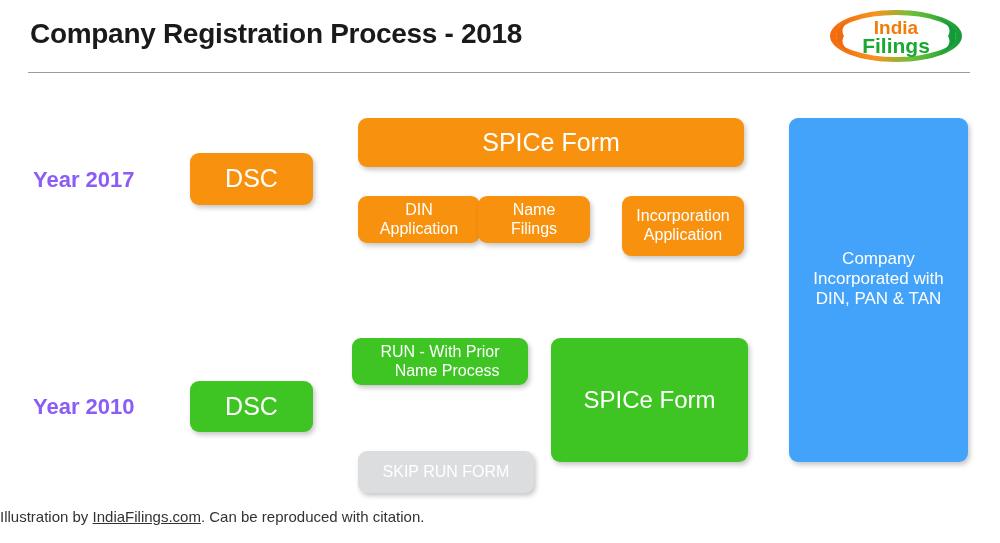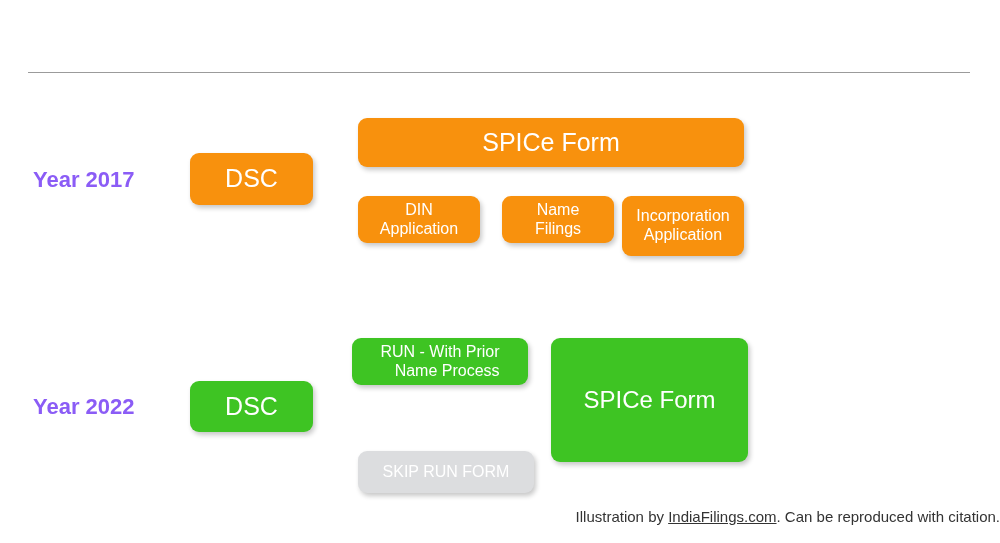--- a/index.html
+++ b/index.html
@@ -73,21 +73,21 @@
     font-size: 22px;
     font-weight: bold;
     color: #8b5cf6;
     white-space: nowrap;
   }
 
   
   #dsc-2017 { left: 190px; top: 153px; width: 123px; height: 52px; font-size: 25px; }
   #spice-2017 { left: 358px; top: 118px; width: 386px; height: 49px; font-size: 25px; }
   #din-app { left: 358px; top: 196px; width: 122px; height: 47px; font-size: 16px; }
-  #name-approval { left: 502px; top: 196px; width: 112px; height: 47px; font-size: 16px; }
+  #name-approval { left: 478px; top: 196px; width: 112px; height: 47px; font-size: 16px; }
   #incorporation-app { left: 622px; top: 196px; width: 122px; height: 60px; font-size: 16px; }
 
   #dsc-2018 { left: 190px; top: 381px; width: 123px; height: 51px; font-size: 25px; }
   #run-form { left: 352px; top: 338px; width: 176px; height: 47px; font-size: 16px; text-align: right; }
   #skip-run { left: 358px; top: 420px; width: 176px; height: 42px; font-size: 16px; margin-top: 31px; }
   #spice-2018 { left: 551px; top: 338px; width: 197px; height: 124px; font-size: 24px; }
 
   #incorporated {
     left: 789px; top: 118px; width: 179px; height: 344px;
     font-size: 17px;
@@ -97,36 +97,55 @@
 
   #year-2017 { left: 33px; top: 167px; }
   #year-2018 { left: 33px; top: 394px; }
 
   
   .footer {
     position: absolute;
     left: 0;
     top: 508px;
     width: 1000px;
-    text-align: right;
+    text-align: left;
     font-size: 15px;
     color: #333333;
   }
   .footer a {
     color: #333333;
     text-decoration: underline;
   }
 </style>
 </head>
 <body>
 
 <div id="canvas">
 
+  <div class="title">Company Registration Process - 2018</div>
   <div class="rule"></div>
 
+  <div class="logo">
+    <svg viewBox="0 0 136 56" xmlns="http://www.w3.org/2000/svg">
+      <defs>
+        <linearGradient id="ringgrad" x1="0" y1="0" x2="1" y2="0">
+          <stop offset="0%" stop-color="#f26a0f"></stop>
+          <stop offset="35%" stop-color="#f7941d"></stop>
+          <stop offset="62%" stop-color="#6fbf3a"></stop>
+          <stop offset="100%" stop-color="#139b3a"></stop>
+        </linearGradient>
+      </defs>
+      <ellipse cx="68" cy="28" rx="66" ry="26" fill="url(#ringgrad)"></ellipse>
+      <ellipse cx="68" cy="28" rx="60" ry="21" fill="#ffffff"></ellipse>
+      <path d="M8 28 A60 26 0 0 1 68 2 A52 21 0 0 0 16 28 A52 21 0 0 0 68 54 A60 26 0 0 1 8 28 Z" fill="#f26a0f"></path>
+      <path d="M128 28 A60 26 0 0 0 68 2 A52 21 0 0 1 120 28 A52 21 0 0 1 68 54 A60 26 0 0 0 128 28 Z" fill="#139b3a"></path>
+      <text x="68" y="26" text-anchor="middle" font-family="'Liberation Sans', sans-serif" font-size="19" font-weight="bold" fill="#f07c0a">India</text>
+      <text x="68" y="45" text-anchor="middle" font-family="'Liberation Sans', sans-serif" font-size="21" font-weight="bold" fill="#1aa832">Filings</text>
+    </svg>
+  </div>
 
   <div class="year-label" id="year-2017">Year 2017</div>
 
   <div class="box box-orange" id="dsc-2017">DSC</div>
 
   <div class="box box-orange" id="spice-2017">SPICe Form</div>
 
   <div class="box box-orange" id="din-app">
     <span>
       <span>DIN</span><br>
@@ -141,33 +160,40 @@
     </span>
   </div>
 
   <div class="box box-orange" id="incorporation-app">
     <span>
       <span>Incorporation</span><br>
       <span>Application</span>
     </span>
   </div>
 
-  <div class="year-label" id="year-2018">Year 2022</div>
+  <div class="year-label" id="year-2018">Year 2010</div>
 
   <div class="box box-green" id="dsc-2018">DSC</div>
 
   <div class="box box-green" id="run-form">
     <span>
       <span>RUN - With Prior</span><br>
       <span>Name Process</span>
     </span>
   </div>
 
   <div class="box box-gray" id="skip-run">SKIP RUN FORM</div>
 
   <div class="box box-green" id="spice-2018">SPICe Form</div>
 
+  <div class="box box-blue" id="incorporated">
+    <span>
+      <span>Company</span><br>
+      <span>Incorporated with</span><br>
+      <span>DIN, PAN &amp; TAN</span>
+    </span>
+  </div>
 
   <div class="footer">
     <span>Illustration by </span><a href="#">IndiaFilings.com</a><span>. Can be reproduced with citation.</span>
   </div>
 
 </div>
 
 </body></html>

